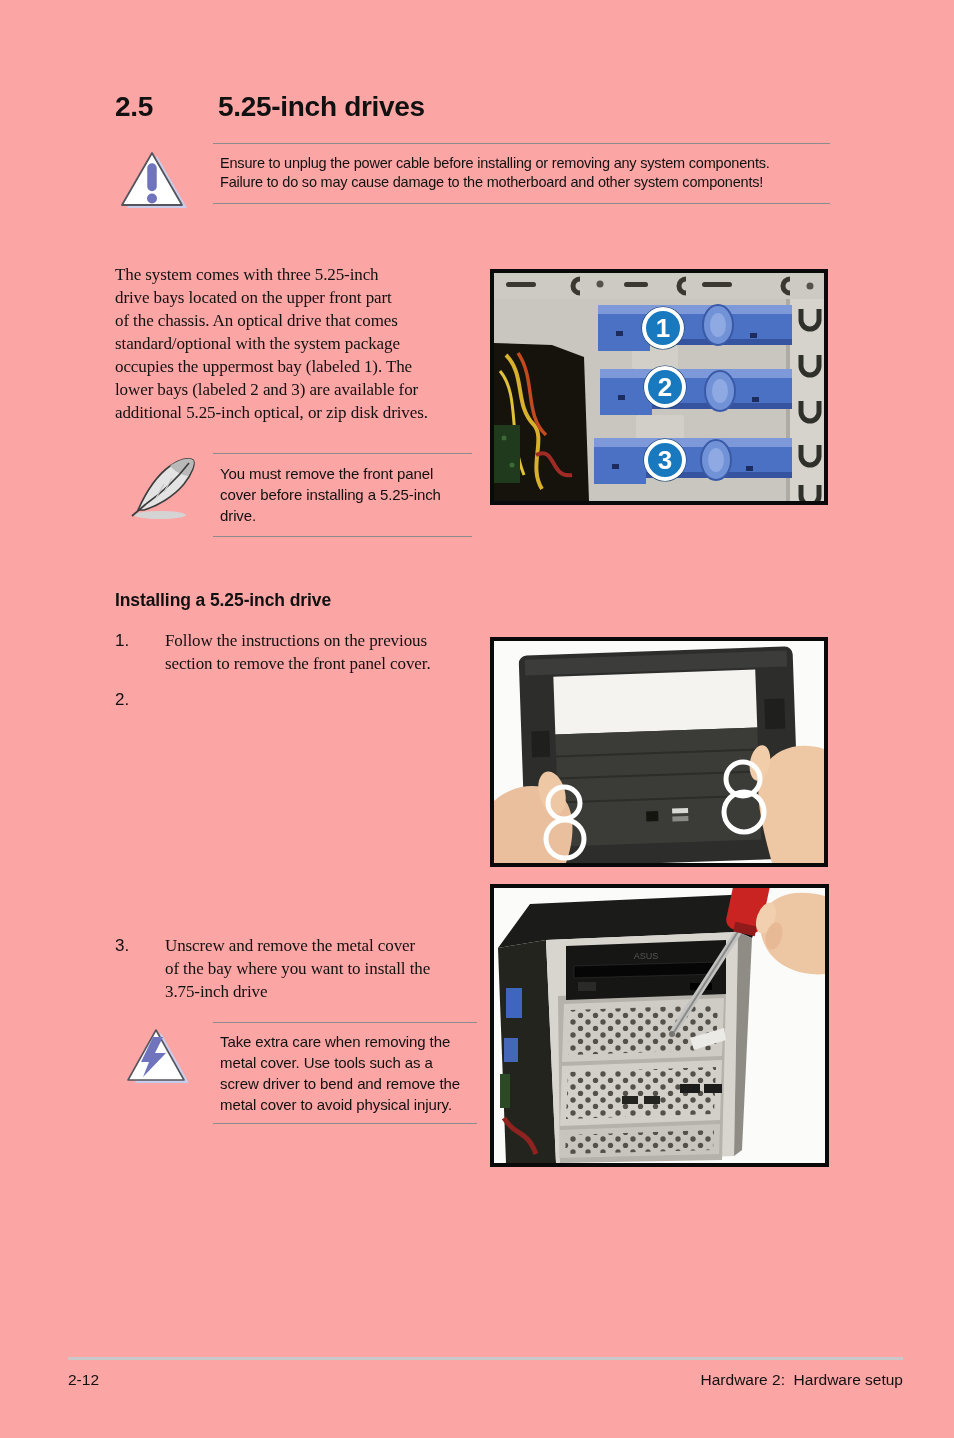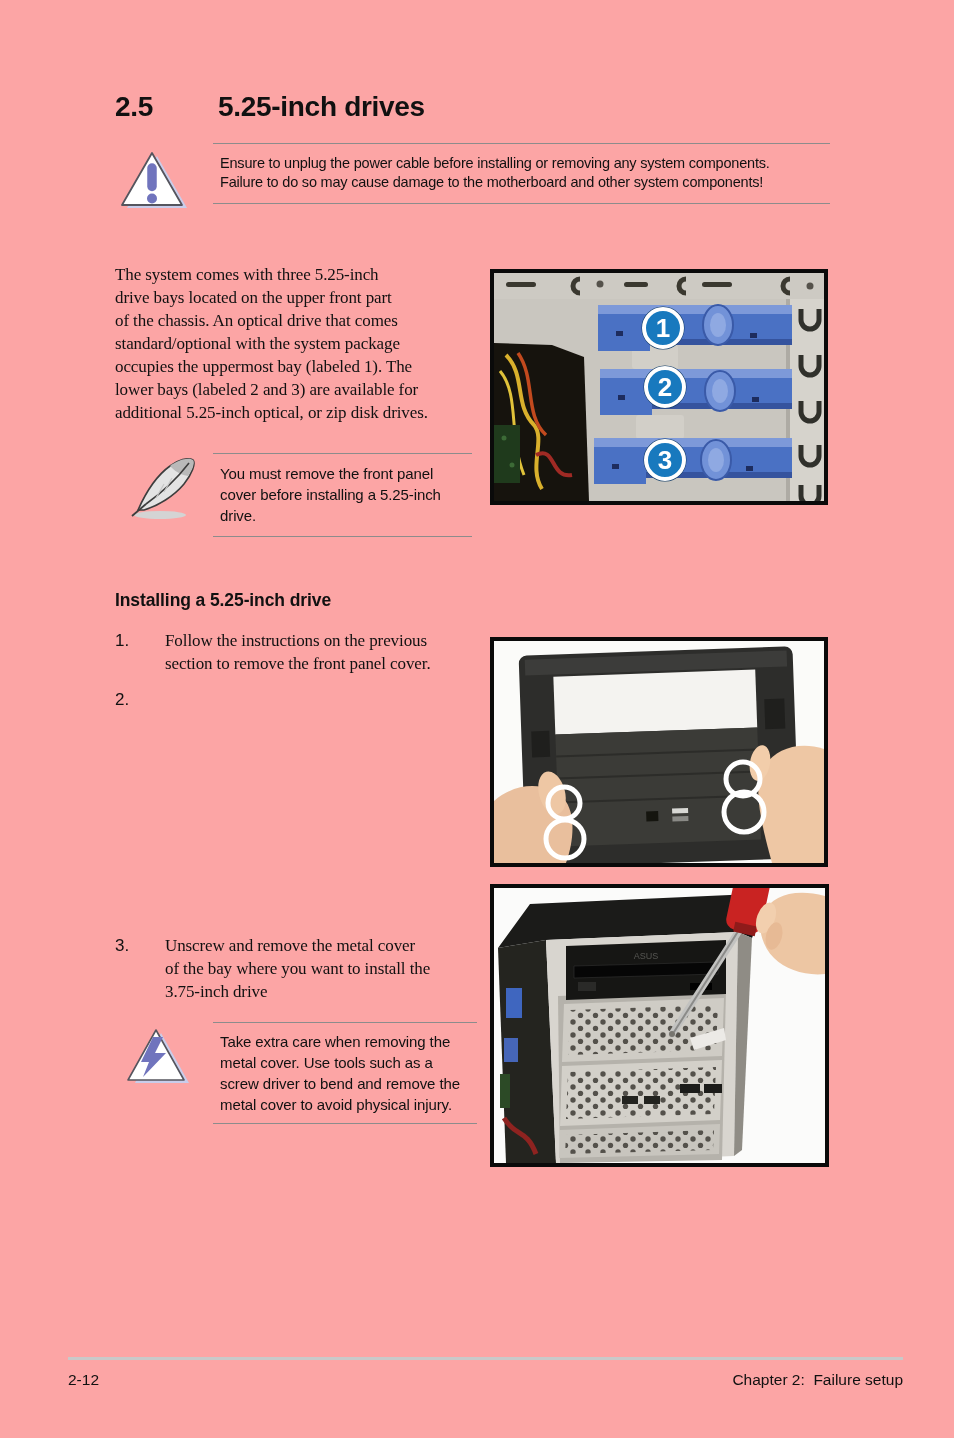--- a/index.html
+++ b/index.html
@@ -278,15 +278,15 @@
       <rect x="240" y="36" width="22" height="10" transform="rotate(12 251 41)" fill="#8f1b1a"></rect>
 
       <path d="M331,8 C300,0 278,8 270,24 C262,38 268,58 280,70 C292,82 312,88 331,86 Z" fill="#edc6a3"></path>
       <ellipse cx="272" cy="30" rx="9" ry="16" transform="rotate(20 272 30)" fill="#f2cfae"></ellipse>
       <ellipse cx="280" cy="48" rx="8" ry="14" transform="rotate(15 280 48)" fill="#e7ba95"></ellipse>
     </svg>
   </div>
 
   <div class="abs footer-rule"></div>
   <div class="abs footer-page">2-12</div>
-  <div class="abs footer-chapter">Chapter 2:  Failure setup</div>
+  <div class="abs footer-chapter">Hardware 2:  Hardware setup</div>
 
 </div>
 
 </body></html>

